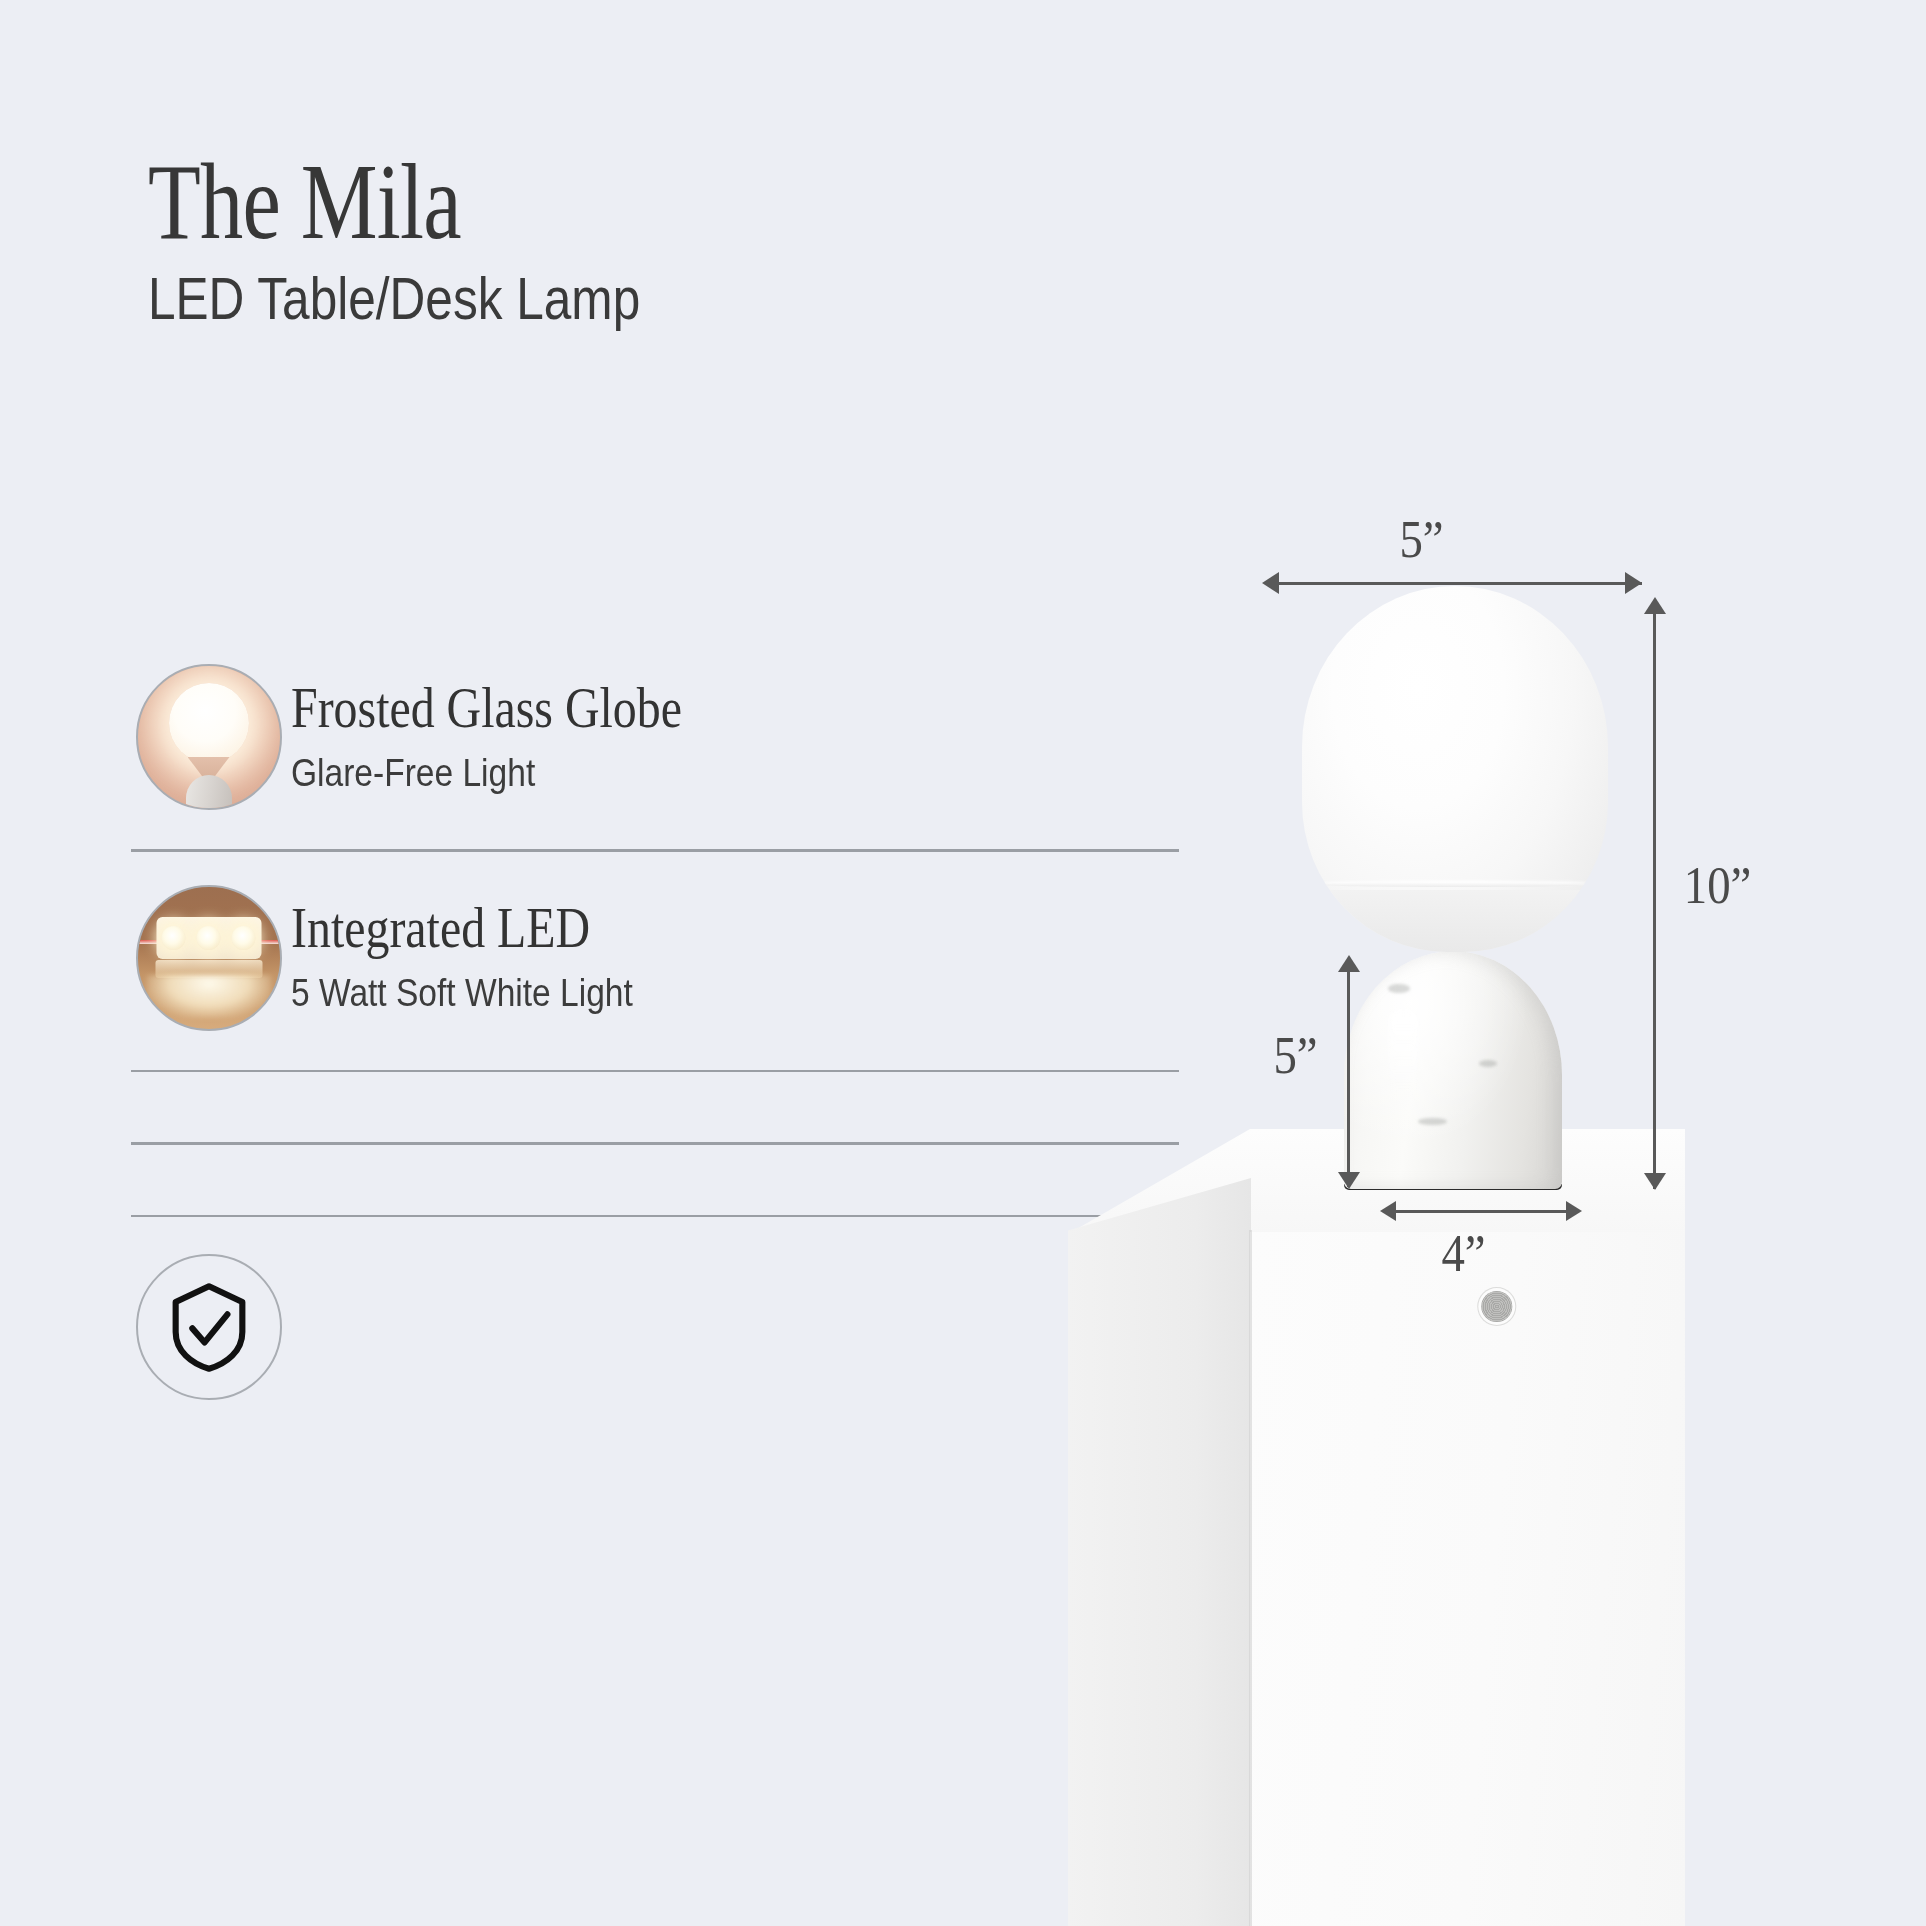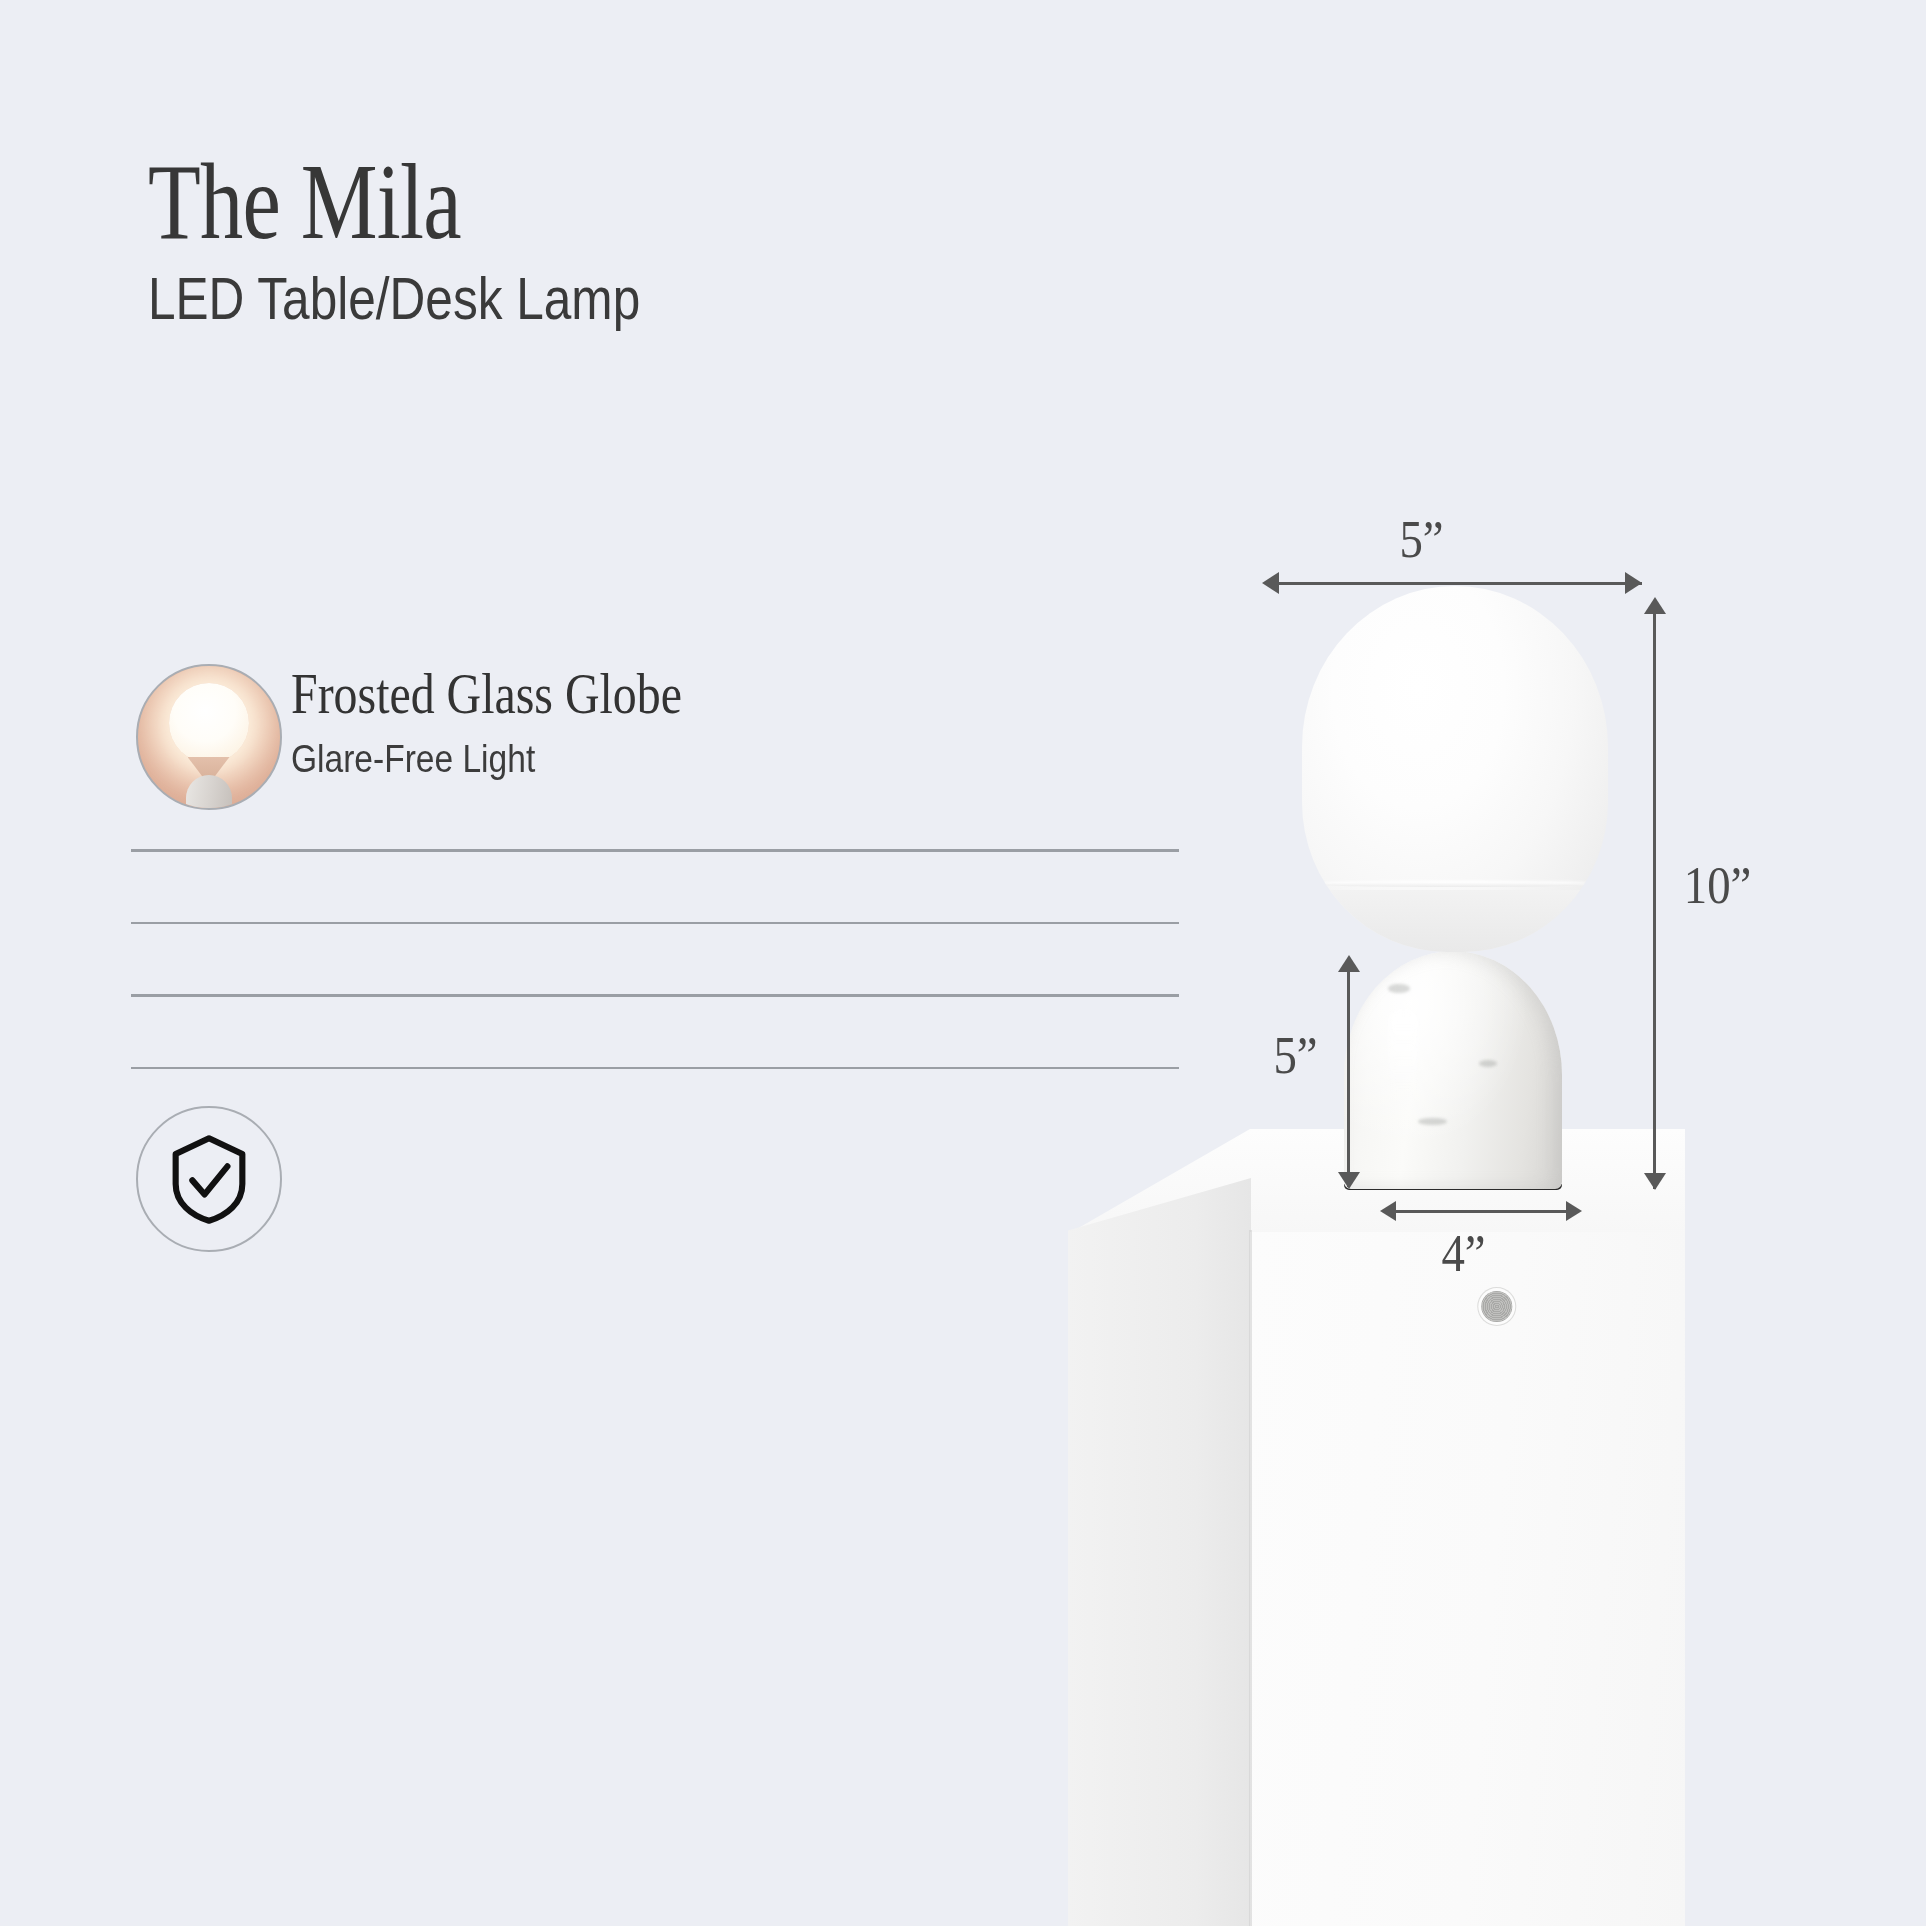--- a/index.html
+++ b/index.html
@@ -34,21 +34,21 @@
     transform-origin:left center;
     white-space:nowrap;
     margin-top:11px;
   }
 
   
   #features { position:absolute; left:131px; top:662px; width:1053px; }
   .feat-row {
     position:relative;
     display:flex;
-    align-items:flex-start;
+    align-items:center;
     width:1048px;
   }
   .feat-icon {
     width:155px; min-width:155px;
     display:flex; justify-content:center;
     padding-top:2px;
   }
   .circ {
     width:146px; height:146px; border-radius:50%;
     border:2px solid #a9adb3;
@@ -314,20 +314,39 @@
     </div>
     <div class="feat-text">
       <div class="feat-title">Frosted Glass Globe</div>
       <div class="feat-sub">Glare-Free Light</div>
     </div>
   </div>
   <div style="height:39px" class="sp"></div>
   <div class="divider"></div>
   <div style="height:31px" class="sp"></div>
 
+  <div class="feat-row">
+    <div class="feat-icon">
+      <div class="circ ic-led">
+        <div class="wire-l"></div>
+        <div class="wire-r"></div>
+        <div class="mod">
+          <div class="led"></div>
+          <div class="led"></div>
+          <div class="led"></div>
+        </div>
+        <div class="modr"></div>
+        <div class="glow"></div>
+      </div>
+    </div>
+    <div class="feat-text">
+      <div class="feat-title">Integrated LED</div>
+      <div class="feat-sub">5 Watt Soft White Light</div>
+    </div>
+  </div>
   <div style="height:39px" class="sp"></div>
   <div class="divider"></div>
   <div style="height:31px" class="sp"></div>
 
   <div style="height:39px" class="sp"></div>
   <div class="divider"></div>
   <div style="height:31px" class="sp"></div>
 
   <div style="height:39px" class="sp"></div>
   <div class="divider"></div>

